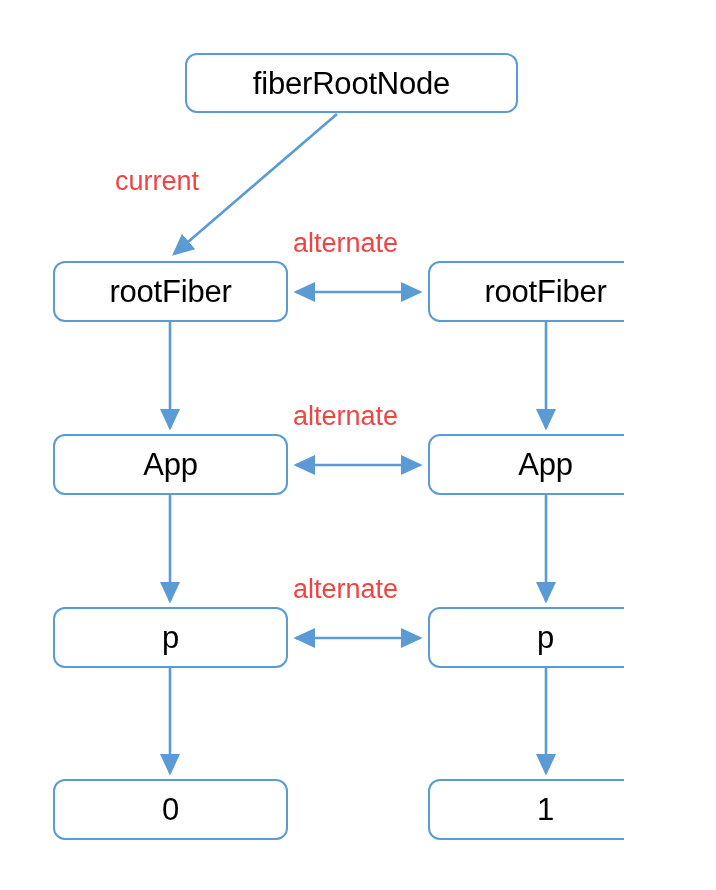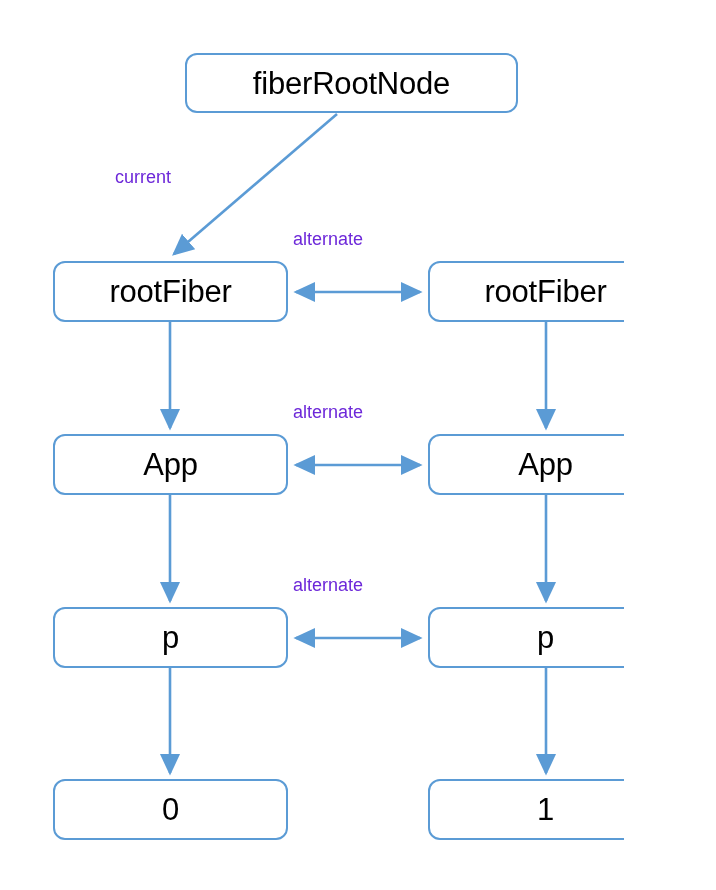--- a/index.html
+++ b/index.html
@@ -39,23 +39,23 @@
   .node-label {
     color: #000000;
     font-family: "Liberation Sans", sans-serif;
     font-size: 31px;
     line-height: 1;
     white-space: nowrap;
     letter-spacing: -0.2px;
   }
   .edge-label {
     position: absolute;
-    color: #6d28d9;
+    color: #ef4444;
     font-family: "Liberation Sans", sans-serif;
-    font-size: 18px;
+    font-size: 27px;
     line-height: 1;
     white-space: nowrap;
   }
 </style>
 </head>
 <body>
 
 <div id="diagram-root">
 
   <svg id="edge-layer" viewBox="0 0 716 890" width="716" height="890">

